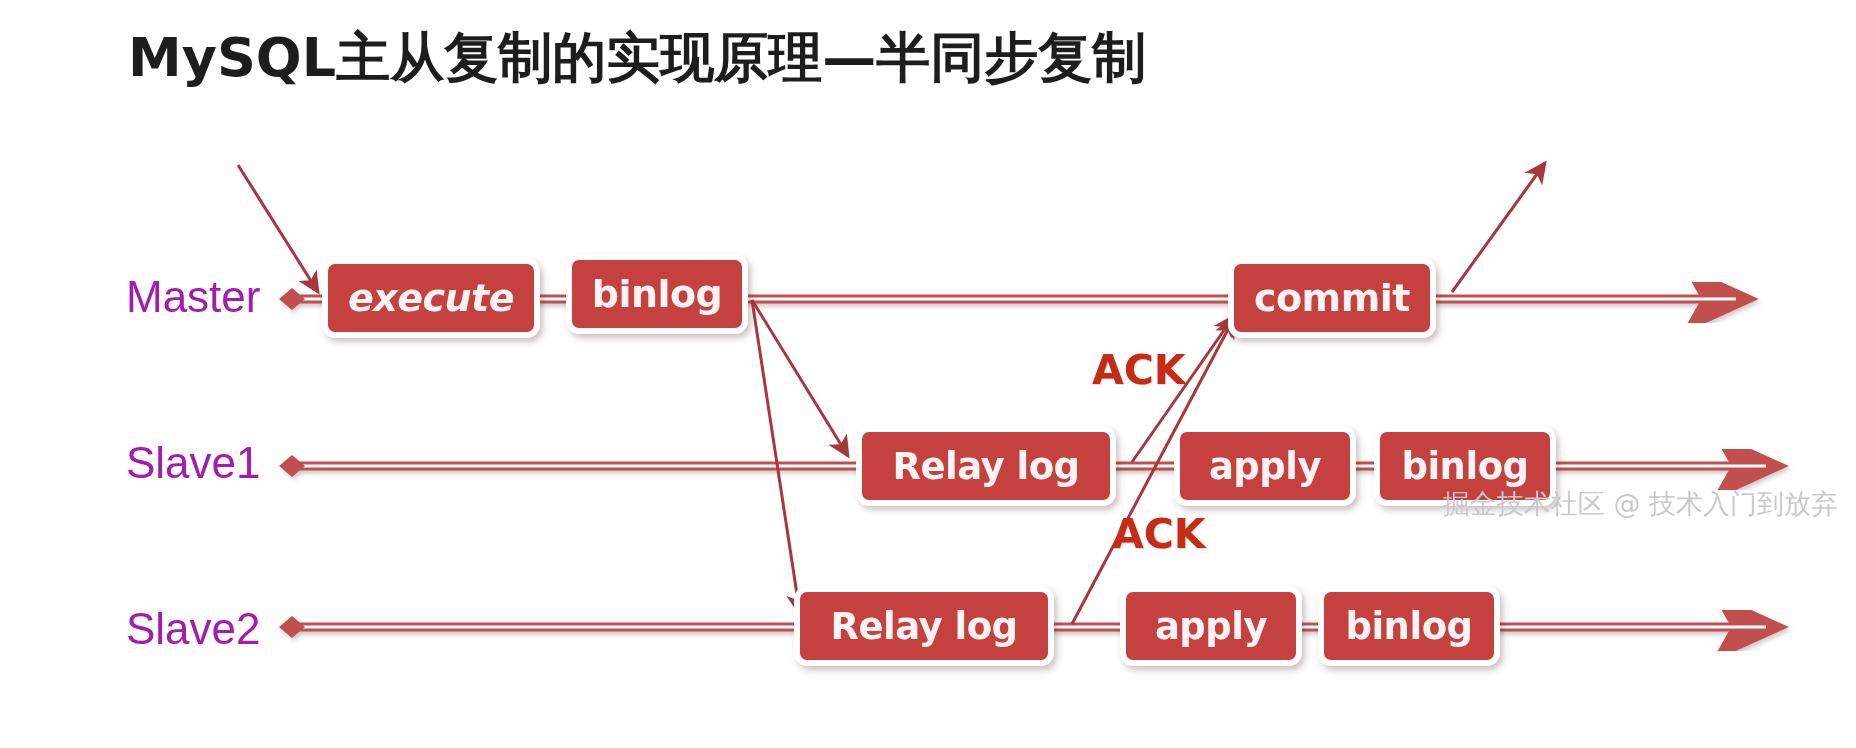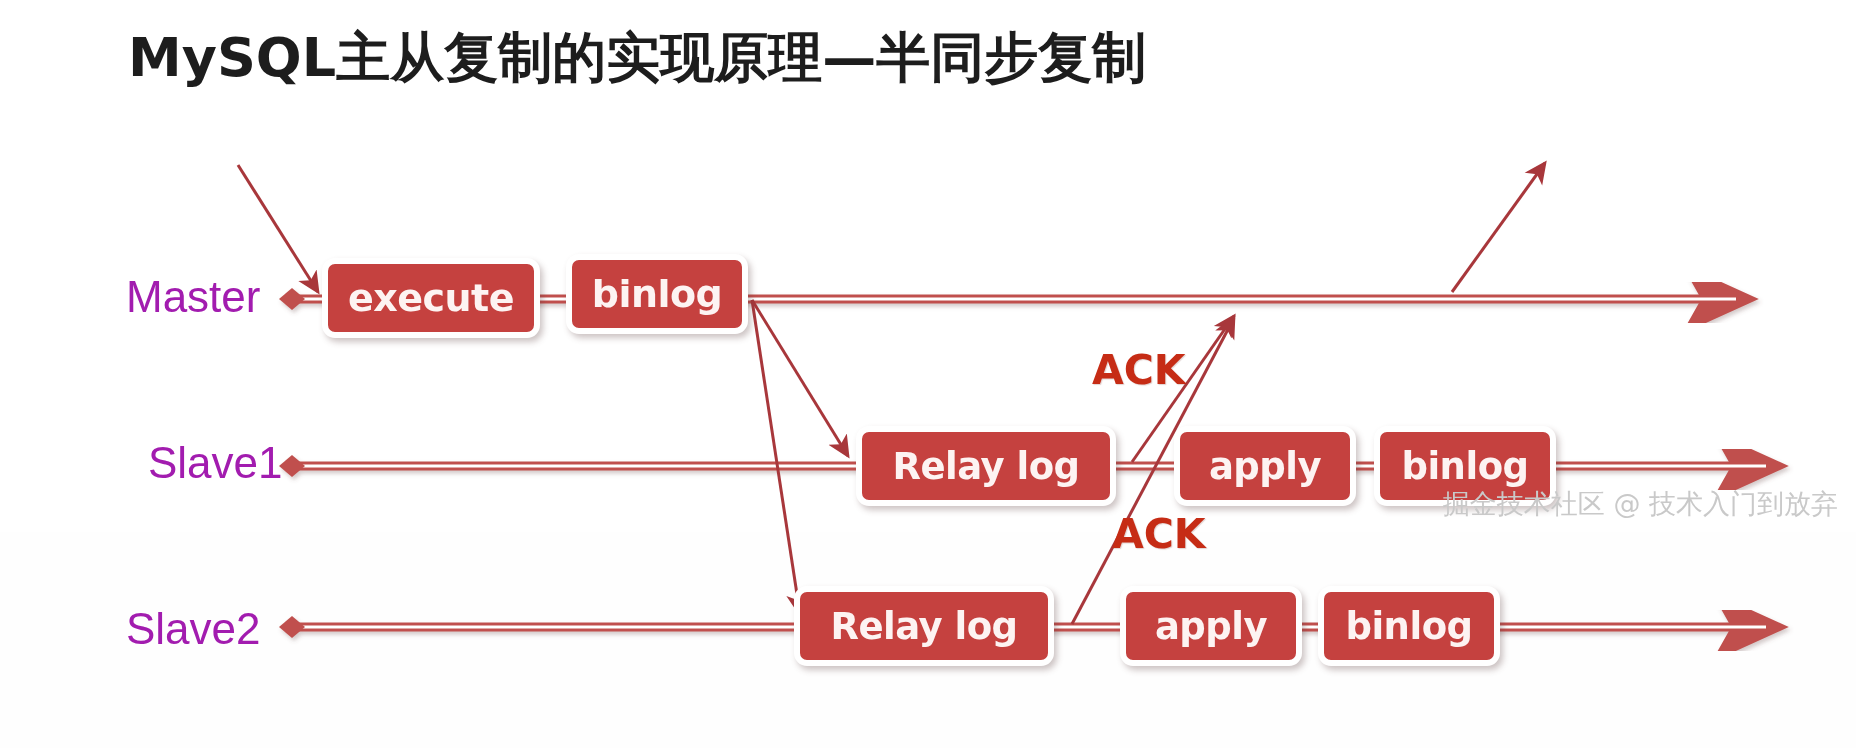--- a/index.html
+++ b/index.html
@@ -40,21 +40,21 @@
   
   .row-label {
     position: absolute;
     font-size: 44px;
     color: #a21caf;
     font-weight: normal;
     white-space: nowrap;
     font-family: "Liberation Sans", "DejaVu Sans", sans-serif;
   }
   #label-master { left: 126px; top: 272px; }
-  #label-slave1 { left: 126px; top: 438px; margin-left: 22px; }
+  #label-slave1 { left: 126px; top: 438px; }
   #label-slave2 { left: 126px; top: 604px; }
 
   
   #wires {
     position: absolute;
     left: 0; top: 0;
     width: 1856px;
     height: 748px;
     pointer-events: none;
   }
@@ -71,21 +71,21 @@
     border-radius: 13px;
     border: 6px solid #ffffff;
     box-sizing: border-box;
     box-shadow: 3px 4px 6px rgba(90,60,60,0.30);
     white-space: nowrap;
     font-family: "DejaVu Sans", "Liberation Sans", sans-serif;
     letter-spacing: -0.5px;
   }
 
   
-  #node-execute { left: 322px; top: 258px; width: 218px; height: 80px; font-size: 38px; }
+  #node-execute { left: 322px; top: 258px; width: 218px; height: 80px; font-size: 38px; font-style: italic; }
   #node-binlog-master { left: 566px; top: 254px; width: 182px; height: 80px; font-size: 38px; }
   #node-commit { left: 1228px; top: 258px; width: 208px; height: 80px; font-size: 38px; }
 
   
   #node-relay1 { left: 856px; top: 426px; width: 260px; height: 80px; font-size: 37px; }
   #node-apply1 { left: 1174px; top: 426px; width: 182px; height: 80px; font-size: 37px; }
   #node-binlog1 { left: 1374px; top: 426px; width: 182px; height: 80px; font-size: 37px; }
 
   
   #node-relay2 { left: 794px; top: 586px; width: 260px; height: 80px; font-size: 37px; }
@@ -182,20 +182,21 @@
       <line x1="1072" y1="624" x2="1234" y2="318" stroke="#a8373b" stroke-width="3" marker-end="url(#arrowThin)"></line>
     </g>
   </svg>
 
   <div class="row-label" id="label-master">Master</div>
   <div class="row-label" id="label-slave1">Slave1</div>
   <div class="row-label" id="label-slave2">Slave2</div>
 
   <div class="node" id="node-execute">execute</div>
   <div class="node" id="node-binlog-master">binlog</div>
+  <div class="node" id="node-commit">commit</div>
 
   <div class="node" id="node-relay1">Relay log</div>
   <div class="node" id="node-apply1">apply</div>
   <div class="node" id="node-binlog1">binlog</div>
 
   <div class="node" id="node-relay2">Relay log</div>
   <div class="node" id="node-apply2">apply</div>
   <div class="node" id="node-binlog2">binlog</div>
 
   <div class="ack-label" id="ack-1">ACK</div>

